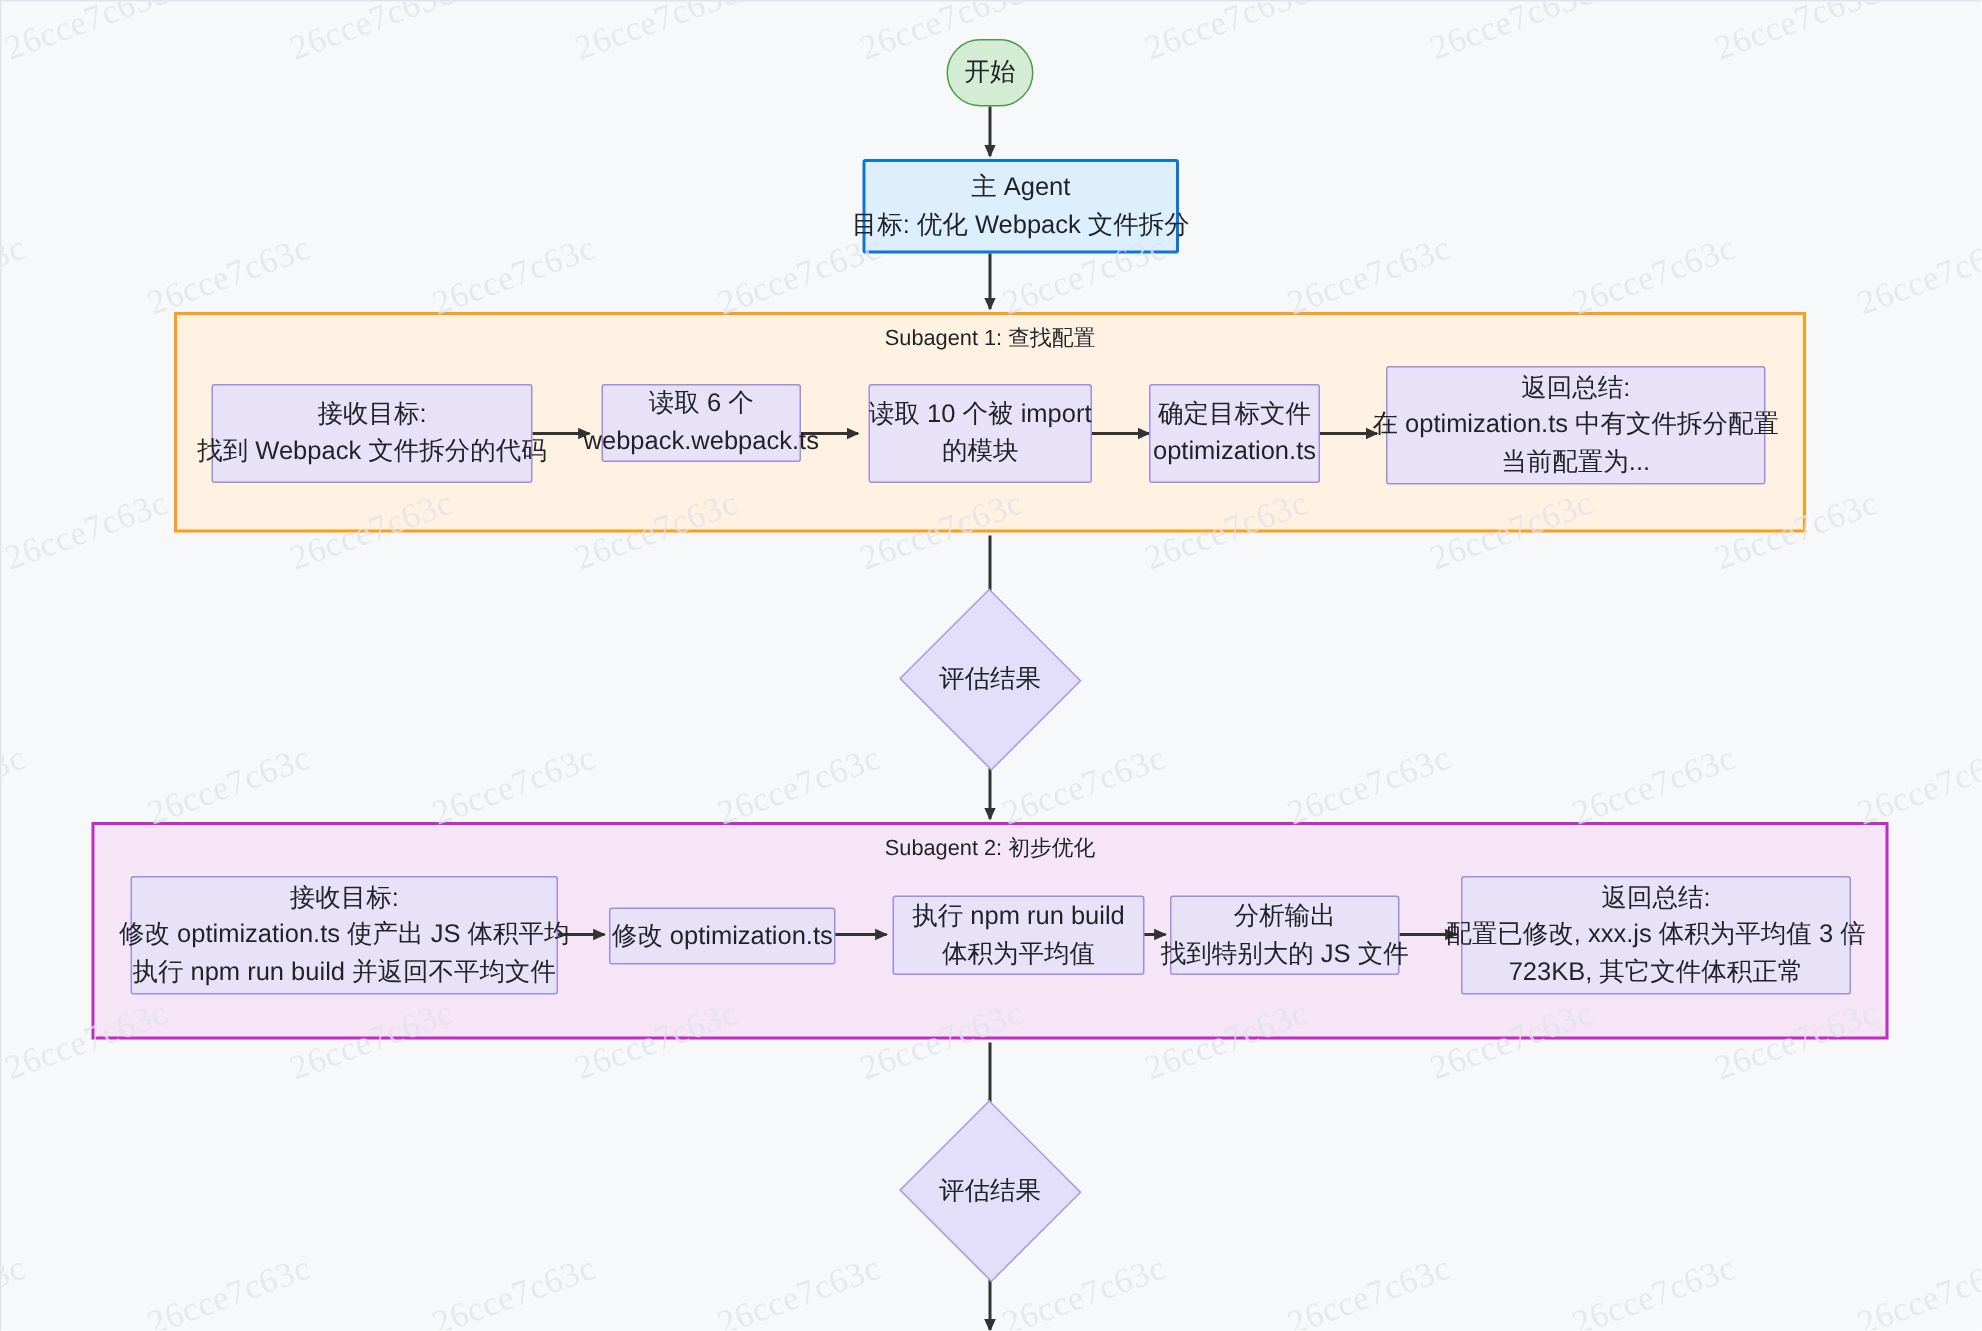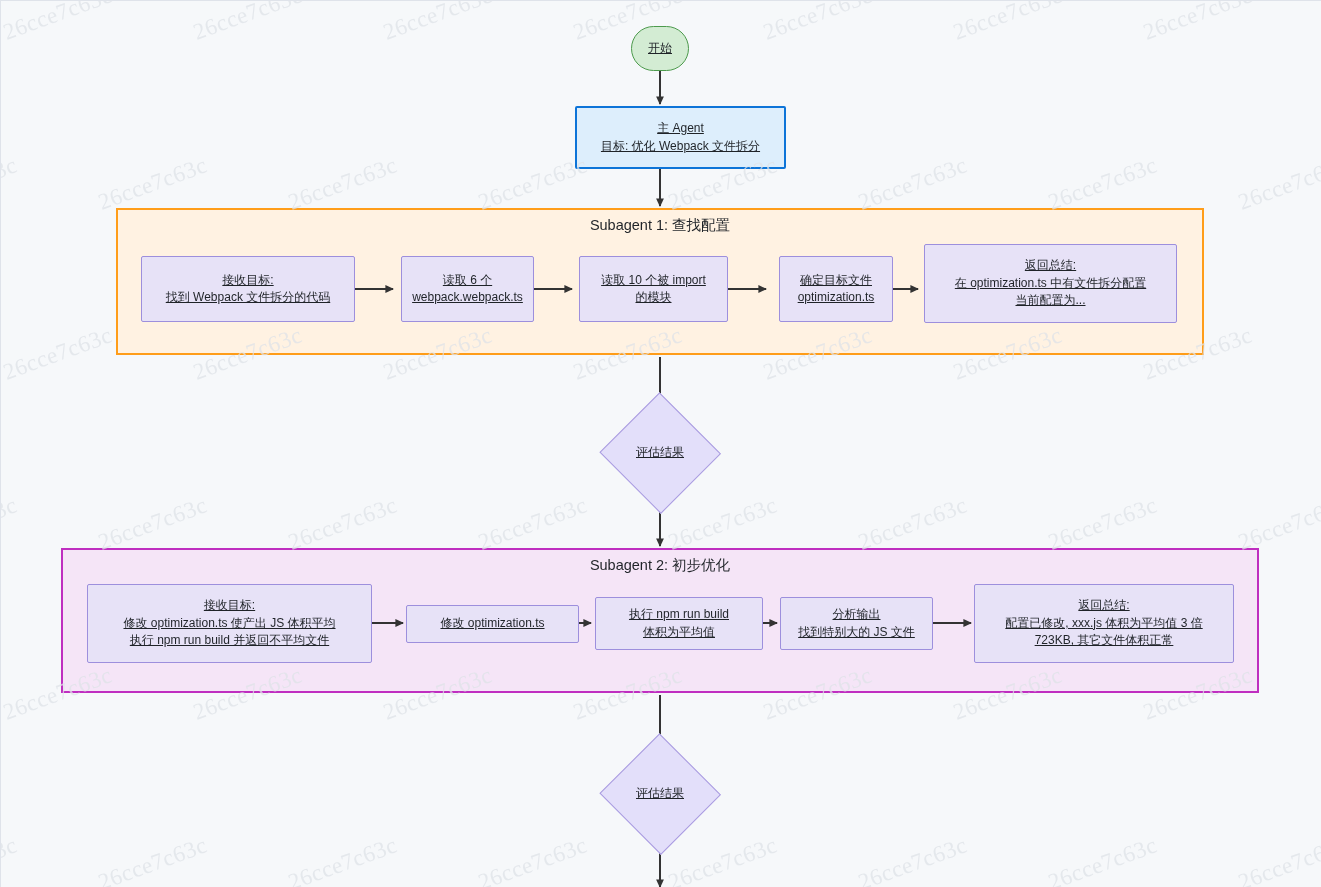--- a/index.html
+++ b/index.html
@@ -49,23 +49,22 @@
     position: absolute;
     box-sizing: border-box;
     display: flex;
     flex-direction: column;
     align-items: center;
     justify-content: center;
     text-align: center;
     z-index: 4;
     line-height: 1.45;
     color: #1f2328;
-    font-size: 12px;
+    font-size: 17px;
     white-space: nowrap;
-    text-decoration: underline;
   }
   .node .ln { display: block; }
 
   .n-start {
     background: #d3ecd3;
     border: 1.6px solid #4c9a4c;
     border-radius: 26px;
   }
   .n-main {
     background: #ddeefc;
@@ -228,31 +227,31 @@
   <div class="node n-main" style="left:554px; top:105px; width:211px; height:63px;">
     <span class="ln">主 Agent</span>
     <span class="ln">目标: 优化 Webpack 文件拆分</span>
   </div>
 
   <div class="node n-step" style="left:140px; top:255px; width:214px; height:66px;">
     <span class="ln">接收目标:</span>
     <span class="ln">找到 Webpack 文件拆分的代码</span>
   </div>
 
-  <div class="node n-step" style="left:400px; top:255px; width:133px; height:66px;">
+  <div class="node n-step" style="left:400px; top:255px; width:133px; height:52px;">
     <span class="ln">读取 6 个</span>
     <span class="ln">webpack.webpack.ts</span>
   </div>
 
   <div class="node n-step" style="left:578px; top:255px; width:149px; height:66px;">
     <span class="ln">读取 10 个被 import</span>
     <span class="ln">的模块</span>
   </div>
 
-  <div class="node n-step" style="left:765px; top:255px; width:114px; height:66px;margin-left:13px;">
+  <div class="node n-step" style="left:765px; top:255px; width:114px; height:66px;">
     <span class="ln">确定目标文件</span>
     <span class="ln">optimization.ts</span>
   </div>
 
   <div class="node n-summary" style="left:923px; top:243px; width:253px; height:79px;">
     <span class="ln">返回总结:</span>
     <span class="ln">在 optimization.ts 中有文件拆分配置</span>
     <span class="ln">当前配置为...</span>
   </div>
 
@@ -260,21 +259,21 @@
     <span class="dia"></span>
     <span class="ln dlabel">评估结果</span>
   </div>
 
   <div class="node n-summary" style="left:86px; top:583px; width:285px; height:79px;">
     <span class="ln">接收目标:</span>
     <span class="ln">修改 optimization.ts 使产出 JS 体积平均</span>
     <span class="ln">执行 npm run build 并返回不平均文件</span>
   </div>
 
-  <div class="node n-step" style="left:405px; top:604px; width:173px; height:38px;">
+  <div class="node n-step" style="left:405px; top:604px; width:151px; height:38px;">
     <span class="ln">修改 optimization.ts</span>
   </div>
 
   <div class="node n-step" style="left:594px; top:596px; width:168px; height:53px;">
     <span class="ln">执行 npm run build</span>
     <span class="ln">体积为平均值</span>
   </div>
 
   <div class="node n-step" style="left:779px; top:596px; width:153px; height:53px;">
     <span class="ln">分析输出</span>

